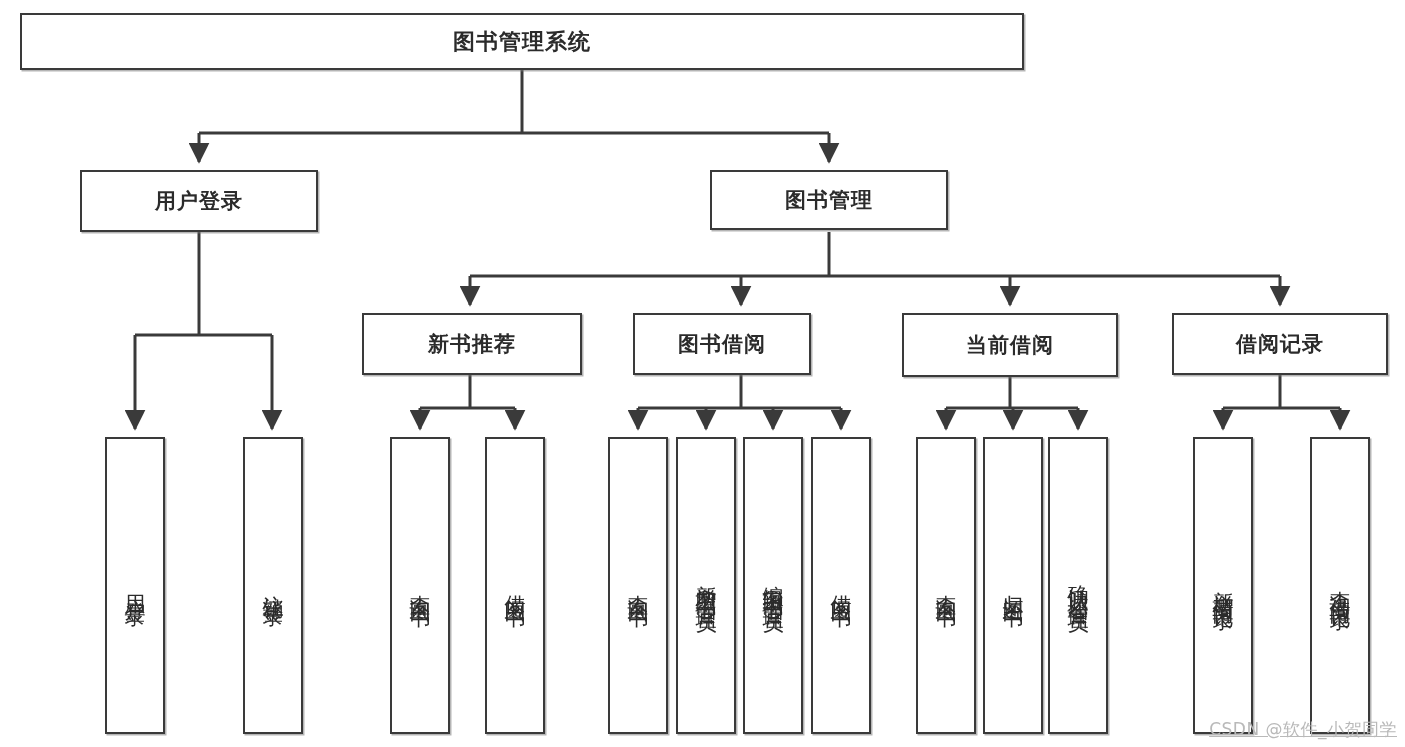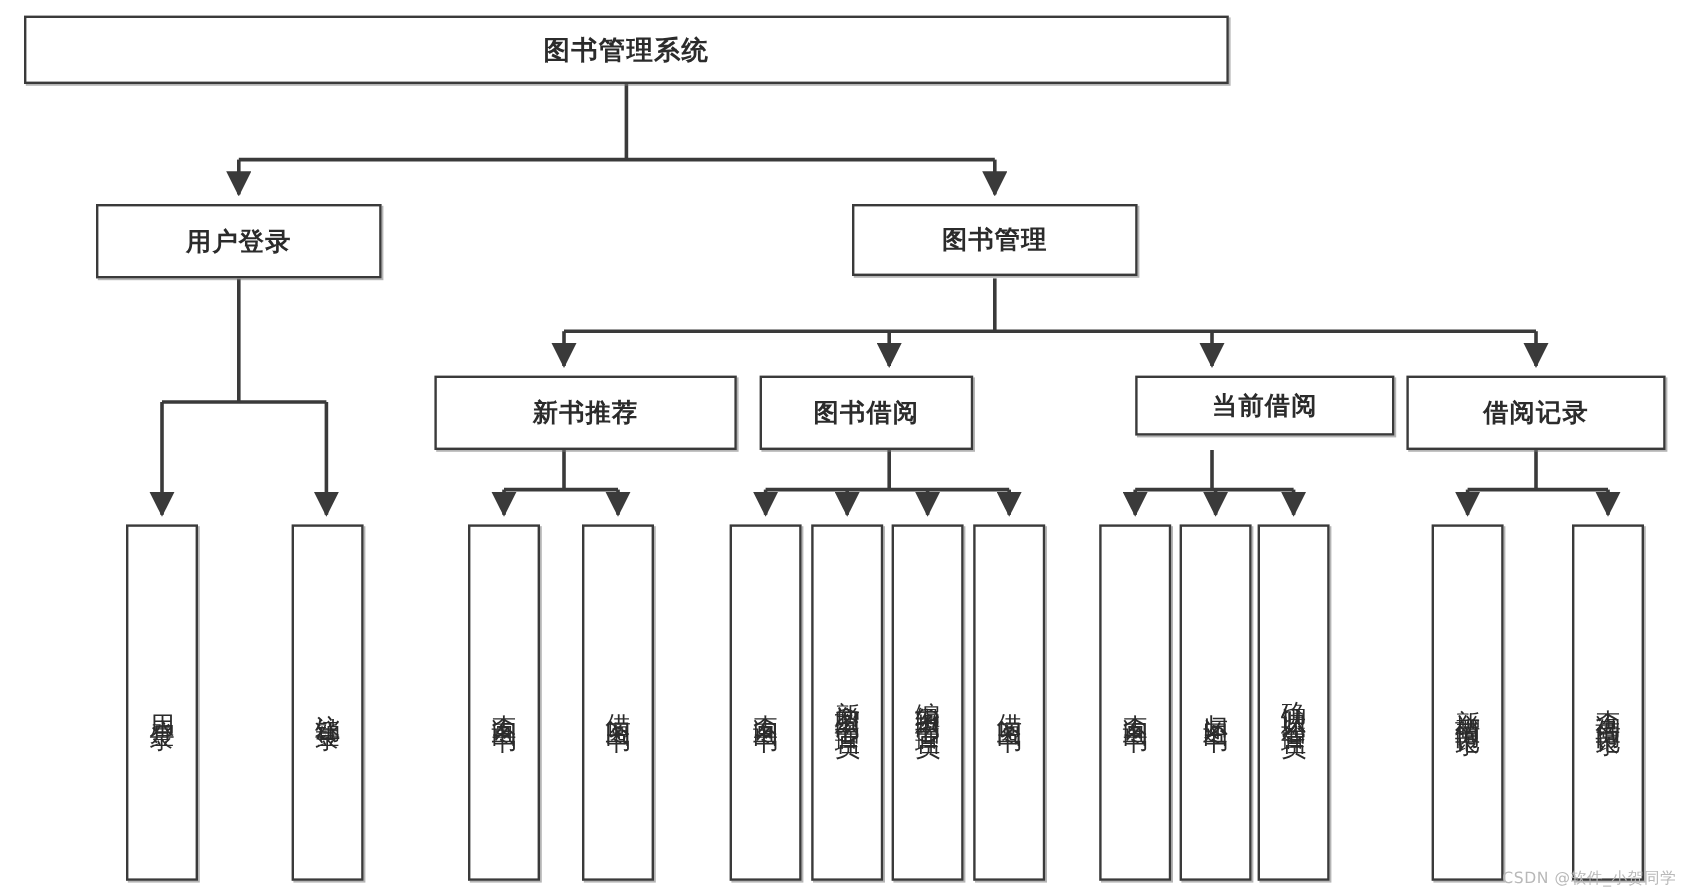--- a/index.html
+++ b/index.html
@@ -53,24 +53,25 @@
     font-size: 21px;
     letter-spacing: 4px;
     line-height: 1.05;
     white-space: nowrap;
     display: block;
   }
   .watermark {
     position: absolute;
     right: 8px;
     bottom: 6px;
-    font-size: 13px;
+    font-size: 17px;
     color: #b9b9b9;
     white-space: nowrap;
     letter-spacing: 0.5px;
+    text-decoration: underline;
   }
 </style>
 </head>
 <body>
 
 <div id="canvas">
 
   <svg id="edges" viewBox="0 0 1405 747" xmlns="http://www.w3.org/2000/svg">
     <defs>
       <marker id="arrow" viewBox="0 0 10 10" refX="9.2" refY="5" markerWidth="7" markerHeight="7" orient="auto-start-reverse">
@@ -125,27 +126,27 @@
     <span class="node-h">图书管理系统</span>
   </div>
 
   <div class="node" style="left:80px; top:170px; width:238px; height:62px;">
     <span class="node-h">用户登录</span>
   </div>
   <div class="node" style="left:710px; top:170px; width:238px; height:60px;">
     <span class="node-h">图书管理</span>
   </div>
 
-  <div class="node" style="left:362px; top:313px; width:252px; height:62px;">
+  <div class="node" style="left:362px; top:313px; width:220px; height:62px;">
     <span class="node-h">新书推荐</span>
   </div>
   <div class="node" style="left:633px; top:313px; width:178px; height:62px;">
     <span class="node-h">图书借阅</span>
   </div>
-  <div class="node" style="left:902px; top:313px; width:216px; height:50px;margin-left:44px;">
+  <div class="node" style="left:902px; top:313px; width:216px; height:64px;">
     <span class="node-h">当前借阅</span>
   </div>
   <div class="node" style="left:1172px; top:313px; width:216px; height:62px;">
     <span class="node-h">借阅记录</span>
   </div>
 
   <div class="node node-leaf" style="left:105px; top:437px; width:60px; height:297px;">
     <span class="leaf-text">用户登录</span>
   </div>
   <div class="node node-leaf" style="left:243px; top:437px; width:60px; height:297px;">

